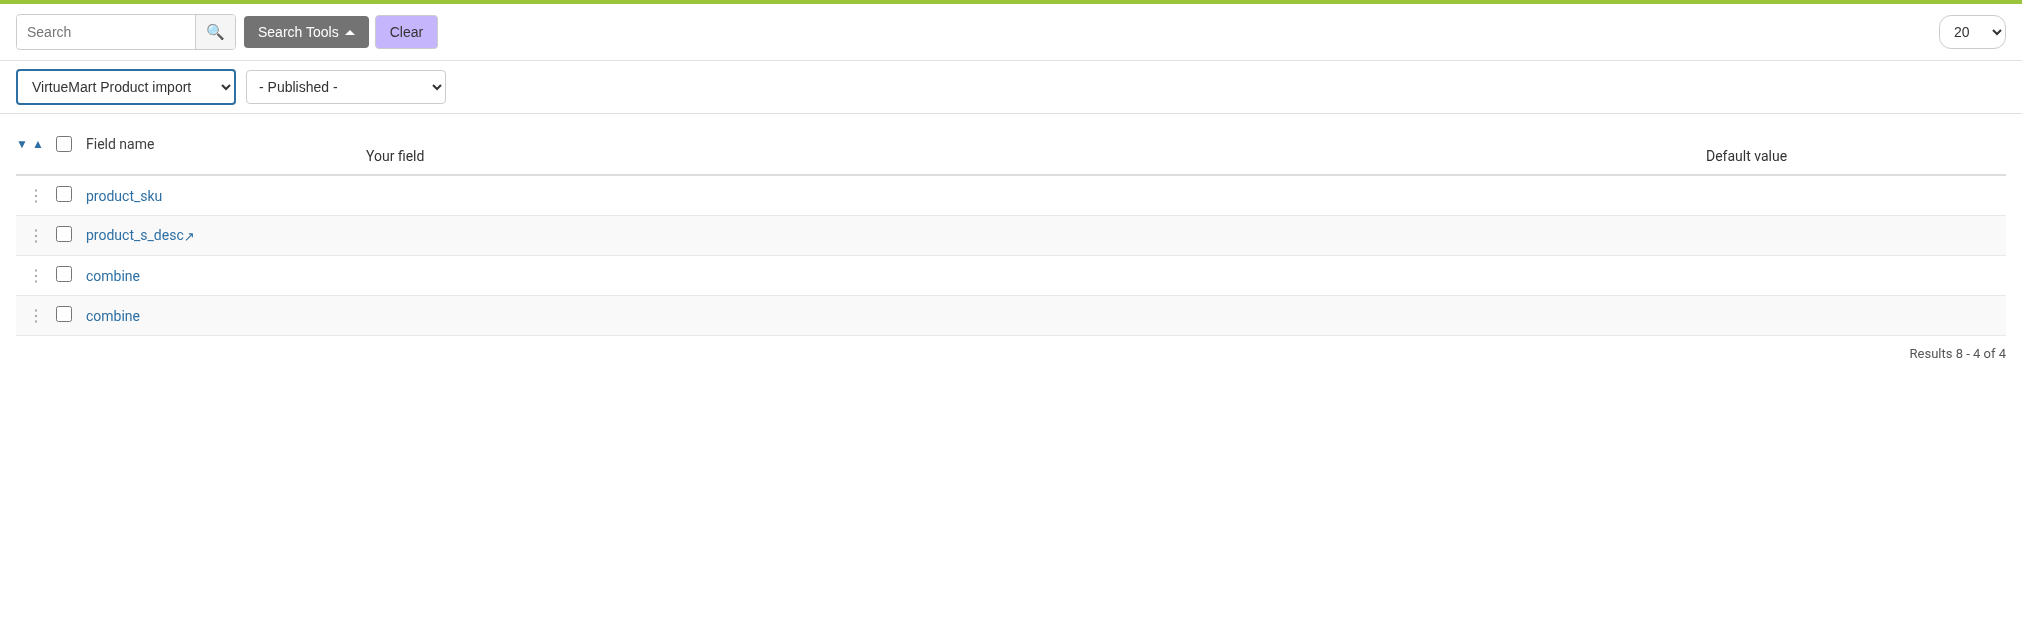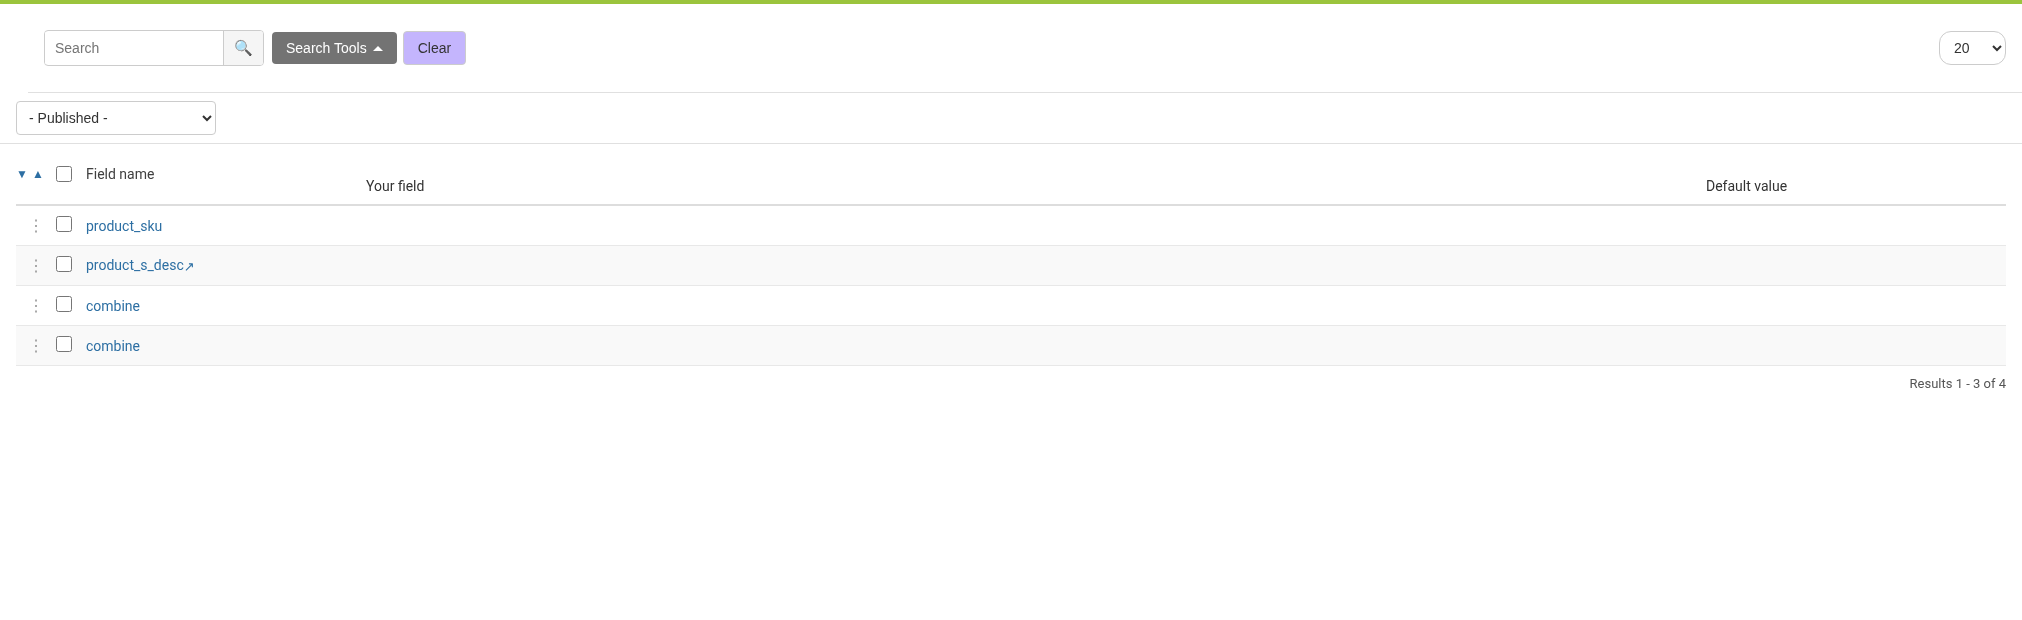--- a/index.html
+++ b/index.html
@@ -9,24 +9,23 @@
       color: #333;
       background: #fff;
     }
     .top-bar {
       height: 4px;
       background: #9bc43d;
     }
     .toolbar {
       display: flex;
       align-items: center;
-      padding: 26px 16px;
+      padding: 10px 16px;
       background: #fff;
       border-bottom: 1px solid #e0e0e0;
-      margin-left: 28px;
     }
     .search-wrapper {
       display: flex;
       align-items: center;
       border: 1px solid #ccc;
       border-radius: 4px;
       overflow: hidden;
       width: 220px;
     }
     .search-input {
@@ -226,20 +225,23 @@
     <option selected="">20</option>
     <option>25</option>
     <option>30</option>
     <option>50</option>
     <option>100</option>
     <option>ALL</option>
   </select>
 </div>
 
 <div class="filter-row">
+  <select class="filter-select">
+    <option selected="">VirtueMart Product import</option>
+  </select>
 
   <select class="published-select">
     <option selected="">- Published -</option>
     <option>Published</option>
     <option>Unpublished</option>
     <option>Archived</option>
     <option>Trashed</option>
   </select>
 </div>
 
@@ -300,14 +302,14 @@
     </div>
     <div>
       <a href="#" class="field-link">combine</a>
     </div>
     <div></div>
     <div></div>
   </div>
 </div>
 
 <div class="results-bar">
-  <span>Results 1 - 3 of 4</span>
+  <span>Results 8 - 4 of 4</span>
 </div>
 
 </body></html>

